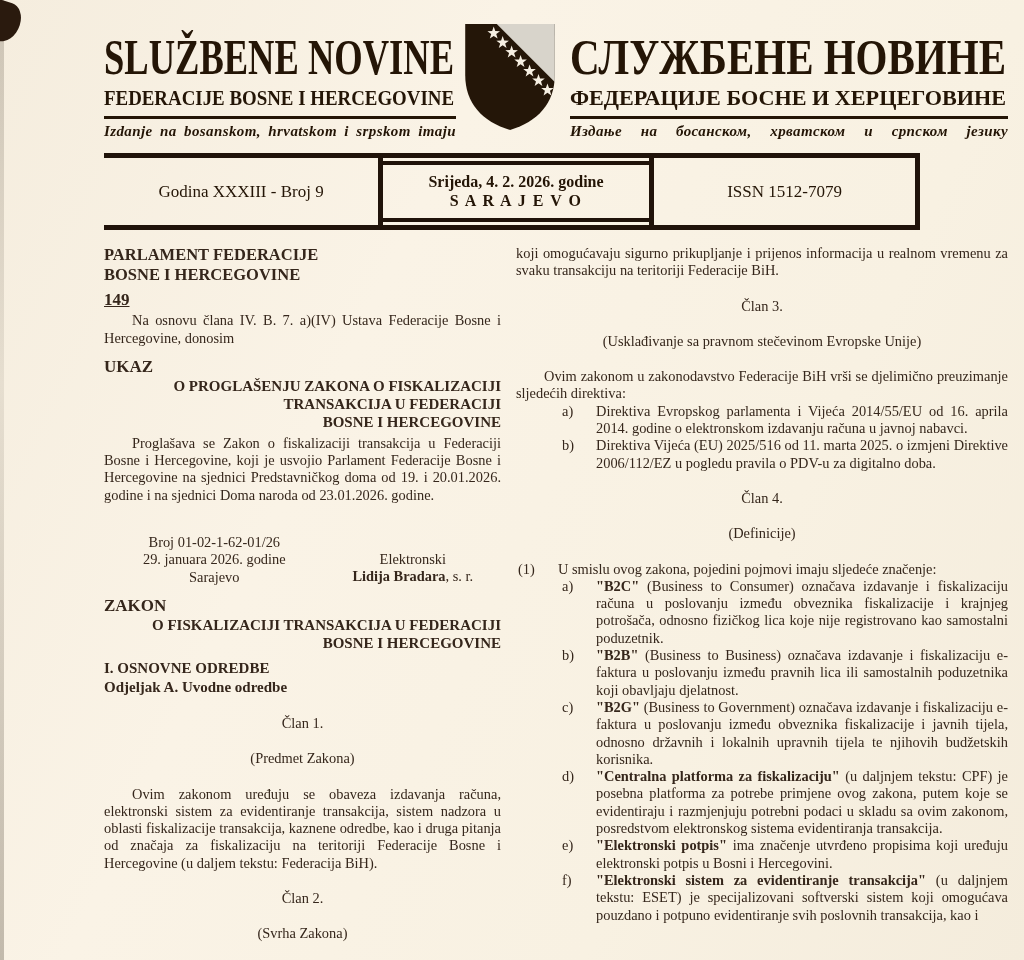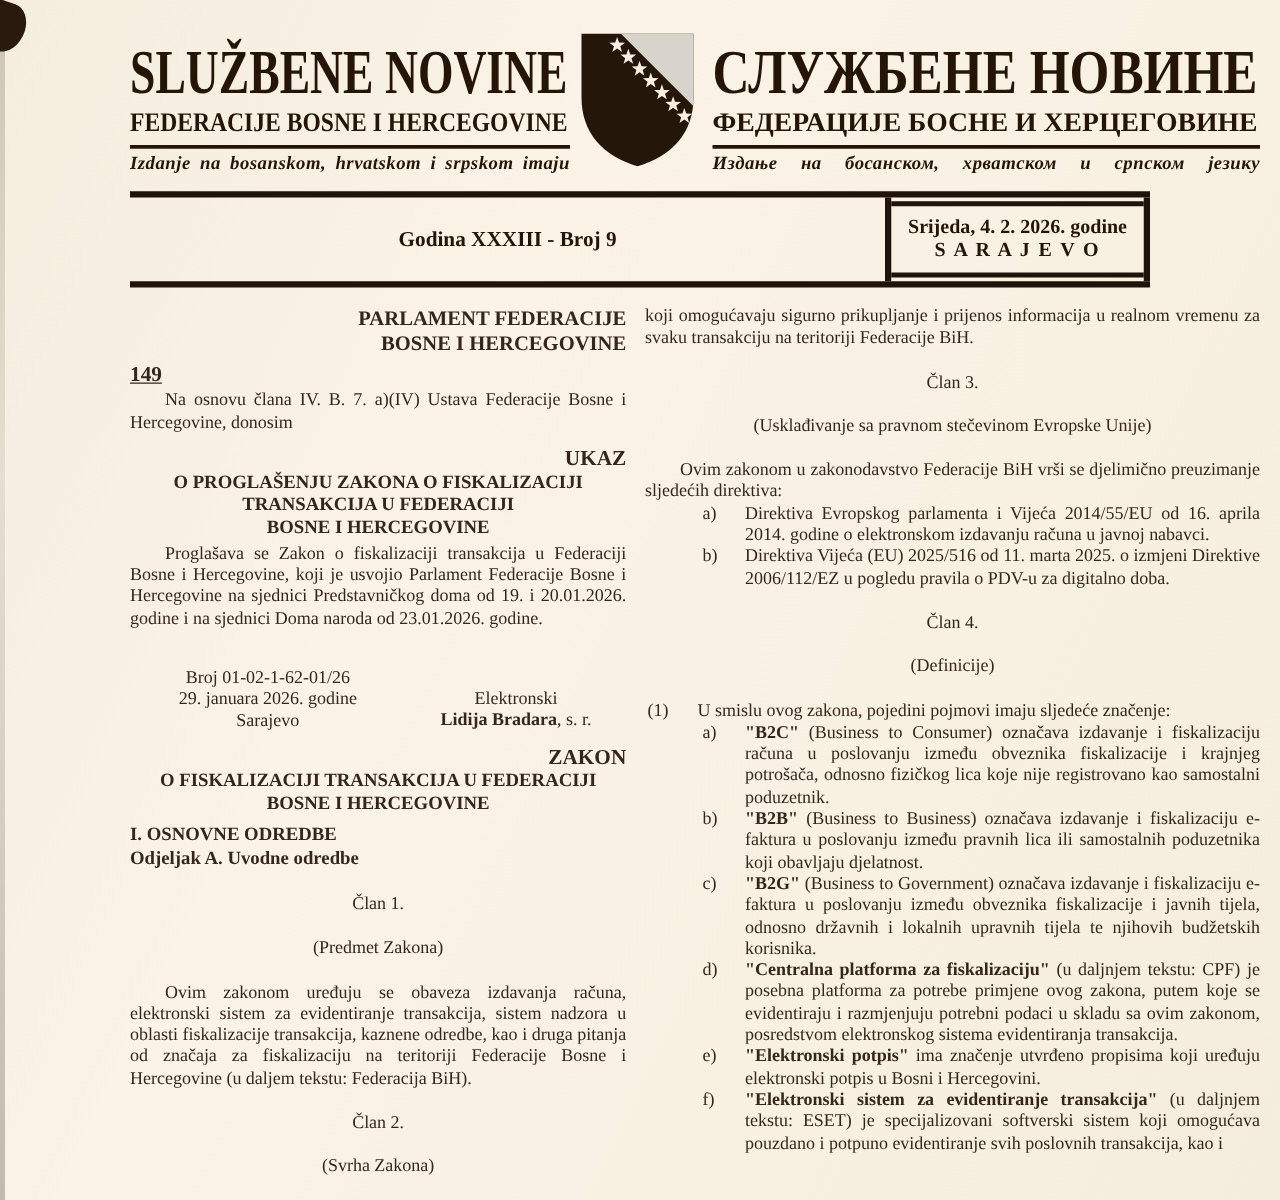--- a/index.html
+++ b/index.html
@@ -15,55 +15,55 @@
     background:linear-gradient(115deg,#f5edde 0%,#faf3e6 35%,#f8f1e2 70%,#f4ecdc 100%);
     padding:14px 16px 0 104px;
     overflow:hidden;
   }
   .edge-shade { position:absolute; left:0; top:0; width:4px; height:100%;
     background:linear-gradient(180deg,rgba(110,100,85,.30),rgba(110,100,85,.12) 40%,rgba(90,80,65,.35)); }
   .artifact { position:absolute; left:-10px; top:2px; width:30px; height:40px;
     background:#2a1a0e; border-radius:0 60% 70% 40%; transform:rotate(18deg); }
 
   
-  .masthead { display:flex; align-items:center; }
+  .masthead { display:flex; align-items:flex-start; }
   .mast-block { display:flex; flex-direction:column; }
   .mast-latin { width:352px; }
   .mast-cyr { flex:1; margin-left:6px; }
   .mast-svg text { font-family:"Liberation Serif","DejaVu Serif",serif; font-weight:bold; fill:#241506; }
   .mast-rule { height:3px; background:#241506; margin:6px 0 4px 0; }
   .mast-note { font-size:15px; font-weight:bold; font-style:italic; color:#241506;
     text-align:justify; text-align-last:justify; letter-spacing:.4px; }
   .mast-shield { width:114px; display:flex; justify-content:center; padding-top:6px; }
 
   
   .info-bar { margin-top:13px; width:816px;
     border-top:5px solid #20130a; border-bottom:5px solid #20130a;
     display:flex; align-items:stretch; }
   .ib-cell { display:flex; align-items:center; justify-content:center;
-    font-weight:bold; font-size:17px; color:#241506; }
+    font-weight:normal; font-size:17px; color:#241506; }
   .ib-left { flex:1.05; }
   .ib-right { flex:1; border-right:5px solid #20130a; }
-  .ib-mid { width:212px; border-left:5px solid #20130a; border-right:5px solid #20130a; padding:3px 0; }
+  .ib-mid { width:276px; border-left:5px solid #20130a; border-right:5px solid #20130a; padding:3px 0; }
   .ib-mid-box { border-top:4px solid #20130a; border-bottom:4px solid #20130a;
     padding:8px 2px; text-align:center; font-weight:bold; font-size:16px; color:#241506; height:100%;
     display:flex; flex-direction:column; justify-content:center; }
   .ib-city { letter-spacing:1.5px; margin-top:1px; }
 
   
   .columns { display:flex; gap:15px; margin-top:15px; width:904px; }
   .col { flex:1; font-size:14.4px; line-height:17.3px; }
   .col-left { max-width:397px; }
   .p { text-align:justify; text-indent:28px; hyphens:none; }
   .p.noind { text-indent:0; }
   .chead { text-align:center; margin:18px 0; }
-  .bhead { text-align:right; font-weight:bold; font-size:17px; line-height:20px; white-space:pre-line; }
+  .bhead { text-align:left; font-weight:bold; font-size:17px; line-height:20px; white-space:pre-line; }
   .bhead.org { font-size:16.5px; margin-bottom:5px; }
   .bhead.mt { margin-top:10px; }
-  .bsub { text-align:center; font-weight:bold; font-size:15px; line-height:18px; white-space:pre-line; margin-bottom:4px; }
+  .bsub { text-align:right; font-weight:bold; font-size:15px; line-height:18px; white-space:pre-line; margin-bottom:4px; }
   .actnum { font-weight:bold; font-size:17px; margin:6px 0 4px 0;text-decoration:underline; }
   .shead { font-weight:bold; font-size:15px; line-height:19px; }
   .shead.first { margin-top:7px; }
   .sig { display:flex; margin:30px 0 6px 0; }
   .sig-left { flex:1.25; text-align:center; }
   .sig-right { flex:1; text-align:center; padding-top:17px; }
   .li { display:flex; }
   .li .lbl { flex:0 0 34px; margin-left:46px; }
   .li.li-para .lbl { flex:0 0 40px; margin-left:2px; }
   .li .txt { flex:1; text-align:justify; }
@@ -115,20 +115,23 @@
   <div class="info-bar">
     <div class="ib-cell ib-left">
       <span>Godina XXXIII - Broj 9</span>
     </div>
     <div class="ib-mid">
       <div class="ib-mid-box">
         <div>Srijeda, 4. 2. 2026. godine</div>
         <div class="ib-city">S A R A J E V O</div>
       </div>
     </div>
+    <div class="ib-cell ib-right">
+      <span>ISSN 1512-7079</span>
+    </div>
   </div>
 
   <main class="columns">
 
     <section class="col col-left">
       <h2 class="bhead org">PARLAMENT FEDERACIJE
 BOSNE I HERCEGOVINE</h2>
       <div class="actnum">149</div>
       <p class="p">Na osnovu člana IV. B. 7. a)(IV) Ustava Federacije Bosne i Hercegovine, donosim</p>
 

